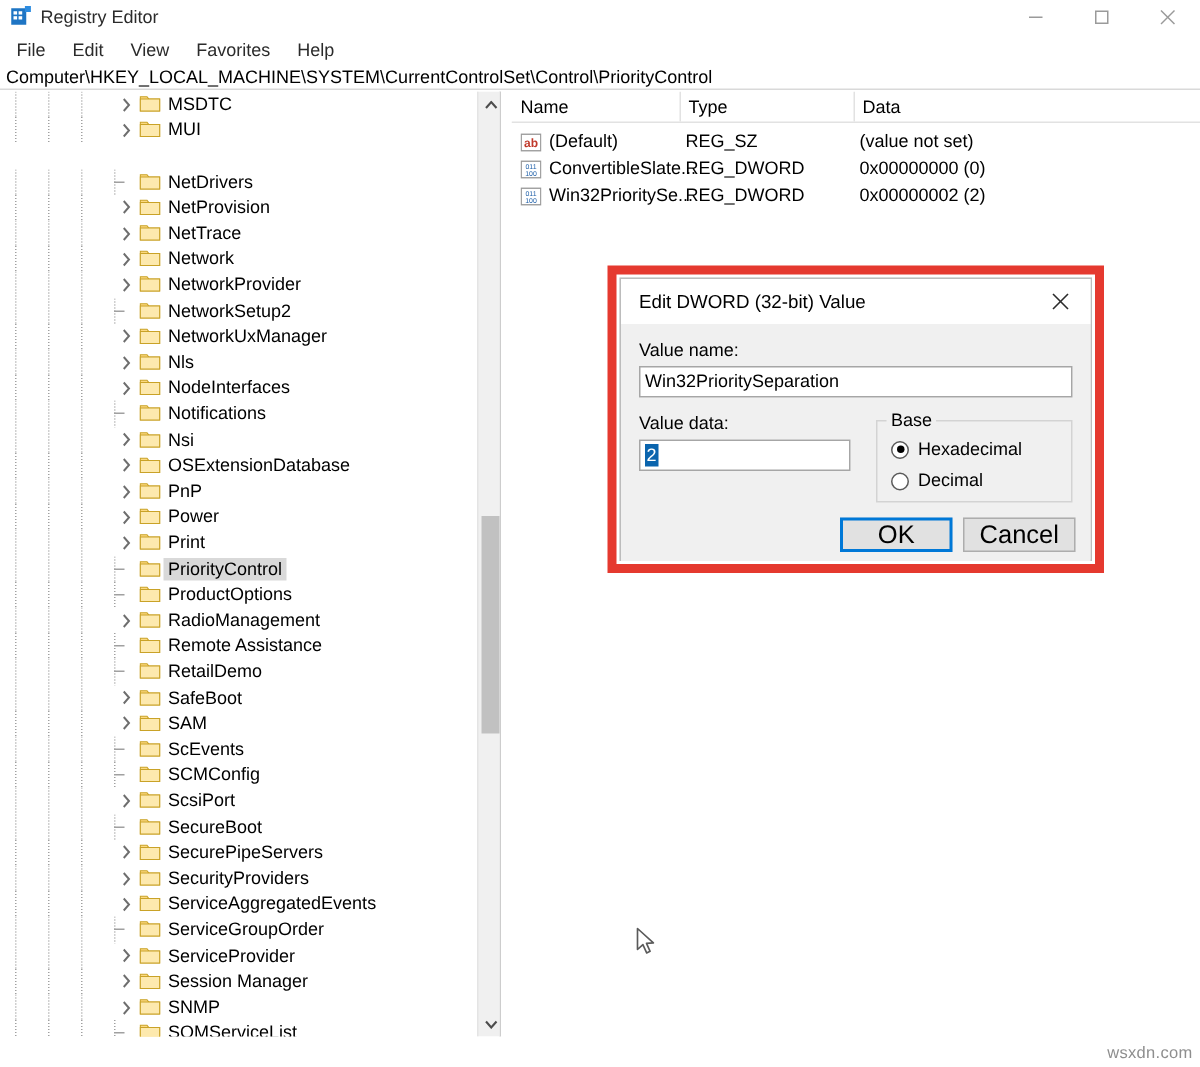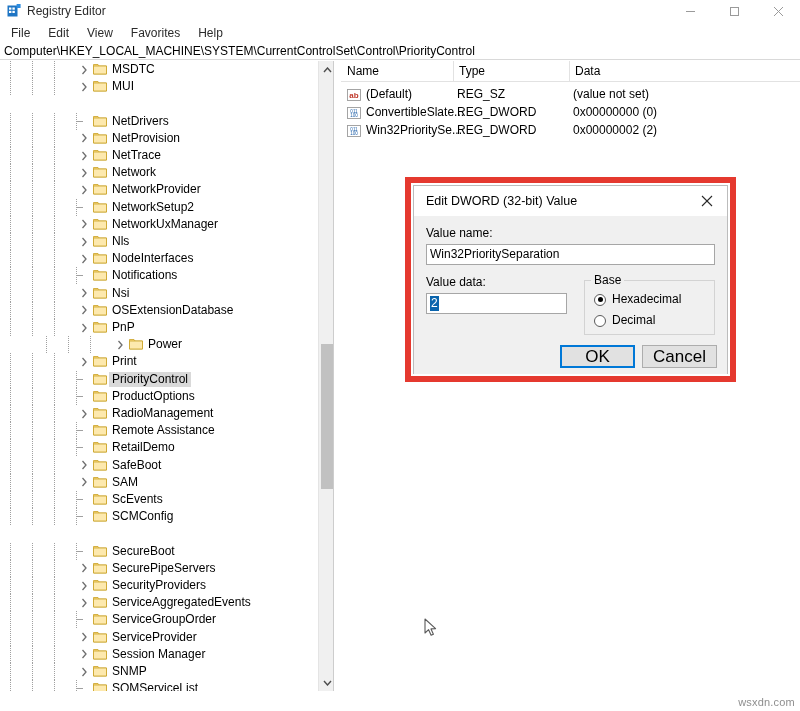--- a/index.html
+++ b/index.html
@@ -347,21 +347,21 @@
               <svg width="7" height="10" viewBox="0 0 7 10">
                 <polyline points="1.5,1 5,5 1.5,9" fill="none" stroke="#6e6e6e" stroke-width="1.3"></polyline>
               </svg>
             </span>
             <span class="folder" style="left: 93px; top: 2px;"><svg width="14" height="12" viewBox="0 0 14 12">
                 <path d="M0.5 1.5 L5 1.5 L6.2 3 L13.5 3 L13.5 11 L0.5 11 Z" fill="#fcd980" stroke="#c9a227" stroke-width="0.8"></path>
                 <path d="M0.5 3 L13.5 3 L13.5 11 L0.5 11 Z" fill="#fde9ae" stroke="#c9a227" stroke-width="0.8"></path>
               </svg></span>
             <span class="nlabel" style="left: 112px;">PnP</span>
           </div>
-          <div class="node" style="top: 275.2px; position: absolute; left: 0px; width: 318px; margin-left: 36px;">
+          <div class="node" style="top: 275.2px; position: absolute; left: 0px; width: 318px;">
             <div class="dotline" style="left: 10px;"></div>
             <div class="dotline" style="left: 32px;"></div>
             <div class="dotline" style="left: 54px;"></div>
             <span class="chev" style="left: 76px;">
               <svg width="7" height="10" viewBox="0 0 7 10">
                 <polyline points="1.5,1 5,5 1.5,9" fill="none" stroke="#6e6e6e" stroke-width="1.3"></polyline>
               </svg>
             </span>
             <span class="folder" style="left: 93px; top: 2px;"><svg width="14" height="12" viewBox="0 0 14 12">
                 <path d="M0.5 1.5 L5 1.5 L6.2 3 L13.5 3 L13.5 11 L0.5 11 Z" fill="#fcd980" stroke="#c9a227" stroke-width="0.8"></path>
@@ -493,20 +493,35 @@
             <div class="dotline" style="left: 10px;"></div>
             <div class="dotline" style="left: 32px;"></div>
             <div class="dotline" style="left: 54px;"></div>
             <div class="dotline" style="left: 76px;"></div>
             <div style="position: absolute; left: 76px; top: 8px; width: 7px; height: 1px; background: rgb(160, 160, 160);"></div>
             <span class="folder" style="left: 93px; top: 2px;"><svg width="14" height="12" viewBox="0 0 14 12">
                 <path d="M0.5 1.5 L5 1.5 L6.2 3 L13.5 3 L13.5 11 L0.5 11 Z" fill="#fcd980" stroke="#c9a227" stroke-width="0.8"></path>
                 <path d="M0.5 3 L13.5 3 L13.5 11 L0.5 11 Z" fill="#fde9ae" stroke="#c9a227" stroke-width="0.8"></path>
               </svg></span>
             <span class="nlabel" style="left: 112px;">SCMConfig</span>
+          </div>
+          <div class="node" style="top: 464.4px; position: absolute; left: 0px; width: 318px;">
+            <div class="dotline" style="left: 10px;"></div>
+            <div class="dotline" style="left: 32px;"></div>
+            <div class="dotline" style="left: 54px;"></div>
+            <span class="chev" style="left: 76px;">
+              <svg width="7" height="10" viewBox="0 0 7 10">
+                <polyline points="1.5,1 5,5 1.5,9" fill="none" stroke="#6e6e6e" stroke-width="1.3"></polyline>
+              </svg>
+            </span>
+            <span class="folder" style="left: 93px; top: 2px;"><svg width="14" height="12" viewBox="0 0 14 12">
+                <path d="M0.5 1.5 L5 1.5 L6.2 3 L13.5 3 L13.5 11 L0.5 11 Z" fill="#fcd980" stroke="#c9a227" stroke-width="0.8"></path>
+                <path d="M0.5 3 L13.5 3 L13.5 11 L0.5 11 Z" fill="#fde9ae" stroke="#c9a227" stroke-width="0.8"></path>
+              </svg></span>
+            <span class="nlabel" style="left: 112px;">ScsiPort</span>
           </div>
           <div class="node" style="top: 481.6px; position: absolute; left: 0px; width: 318px;">
             <div class="dotline" style="left: 10px;"></div>
             <div class="dotline" style="left: 32px;"></div>
             <div class="dotline" style="left: 54px;"></div>
             <div class="dotline" style="left: 76px;"></div>
             <div style="position: absolute; left: 76px; top: 8px; width: 7px; height: 1px; background: rgb(160, 160, 160);"></div>
             <span class="folder" style="left: 93px; top: 2px;"><svg width="14" height="12" viewBox="0 0 14 12">
                 <path d="M0.5 1.5 L5 1.5 L6.2 3 L13.5 3 L13.5 11 L0.5 11 Z" fill="#fcd980" stroke="#c9a227" stroke-width="0.8"></path>
                 <path d="M0.5 3 L13.5 3 L13.5 11 L0.5 11 Z" fill="#fde9ae" stroke="#c9a227" stroke-width="0.8"></path>

